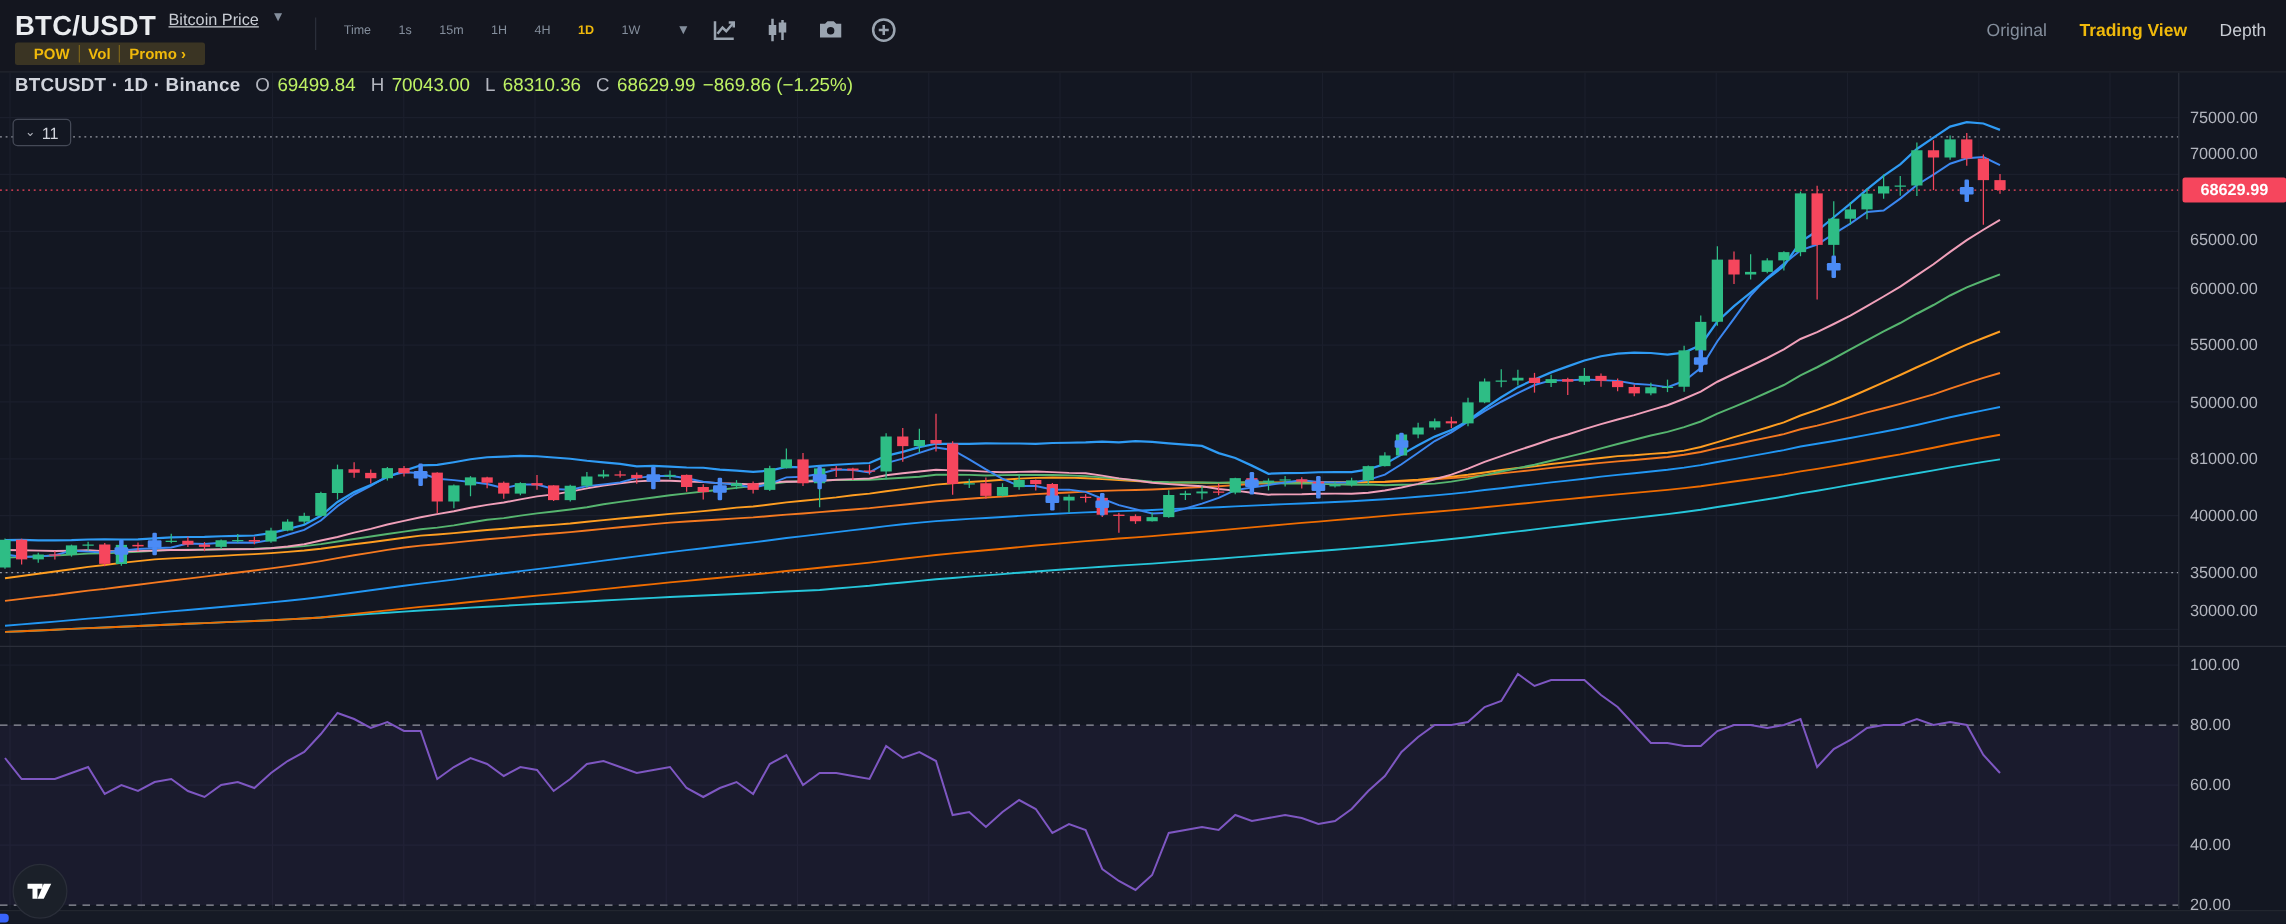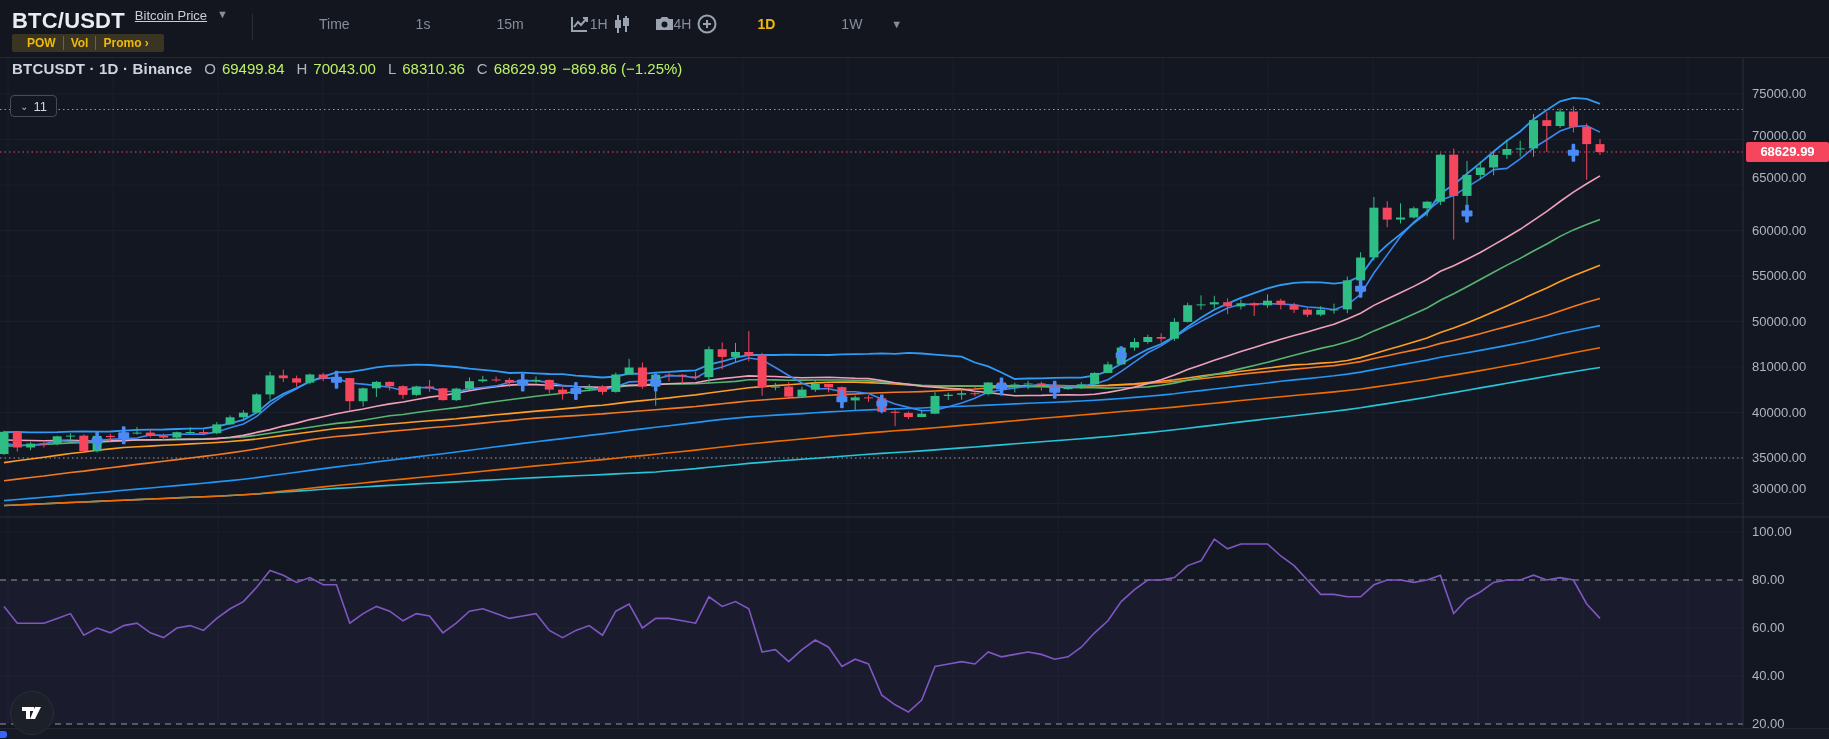--- a/index.html
+++ b/index.html
@@ -10,21 +10,21 @@
   .symline { position:absolute; left:12px; top:8px; display:flex; align-items:flex-start; gap:10px; }
   .symbol { font-size:22px; font-weight:bold; color:#eaecef; letter-spacing:.2px; }
   .sublink { font-size:13px; color:#c9cdd4; text-decoration:underline; cursor:pointer; }
   .caret { color:#848e9c; font-size:11px; cursor:pointer; }
   .tagpill { position:absolute; left:12px; top:34px; background:#3a3423; border-radius:2px;
     display:flex; align-items:center; height:18px; padding:0 8px; }
   .tagpill span { color:#f0b90b; font-size:12px; font-weight:bold; padding:0 7px; cursor:pointer; }
   .tagpill span + span { border-left:1px solid rgba(240,185,11,.35); }
   .vdiv { position:absolute; left:252px; top:14px; width:1px; height:26px; background:#2a2e39; }
   .intervals { position:absolute; left:268px; top:0; height:48px; display:flex; align-items:center; gap:8px; }
-  .intervals .iv { color:#848e9c; font-size:14px; padding:4px 7px; cursor:pointer;margin-left:44px; }
+  .intervals .iv { color:#848e9c; font-size:10px; padding:4px 7px; cursor:pointer; }
   .intervals .iv.active { color:#f0b90b; font-weight:bold; }
   .tb-icons { position:absolute; left:570px; top:0; height:48px; display:flex; align-items:center; gap:22px; }
   .tb-icons svg { display:block; cursor:pointer; }
   .viewtabs { position:absolute; right:16px; top:0; height:48px; display:flex; align-items:center; gap:26px; }
   .viewtabs .vt { font-size:14px; color:#848e9c; cursor:pointer; }
   .viewtabs .vt.active { color:#f0b90b; font-weight:bold; }
   .viewtabs .vt.light { color:#c9cdd4; }
   .legend { position:absolute; left:12px; top:60px; z-index:4; font-size:15px; display:flex; gap:6px; align-items:flex-end; white-space:nowrap; }
   .legend .sym { color:#d1d4dc; font-weight:bold; letter-spacing:.2px; }
   .legend .lbl { color:#b2b5be; margin-left:6px; }
@@ -85,20 +85,25 @@
     </svg>
     <svg width="21" height="20" viewBox="0 0 21 20">
       <path d="M2 5 h4 l2-2 h5 l2 2 h4 v11 H2 z" fill="#9aa4b0"></path>
       <circle cx="10.5" cy="10.5" r="3" fill="#14161f"></circle>
     </svg>
     <svg width="20" height="20" viewBox="0 0 20 20">
       <circle cx="10" cy="10" r="8.5" stroke="#9aa4b0" stroke-width="2" fill="none"></circle>
       <line x1="10" y1="6" x2="10" y2="14" stroke="#9aa4b0" stroke-width="2"></line>
       <line x1="6" y1="10" x2="14" y2="10" stroke="#9aa4b0" stroke-width="2"></line>
     </svg>
+  </div>
+  <div class="viewtabs">
+    <span class="vt">Original</span>
+    <span class="vt active">Trading View</span>
+    <span class="vt light">Depth</span>
   </div>
 </div>
 
 <svg id="chart-svg" width="1829" height="739" viewBox="0 0 1829 739">
     <line x1="8" y1="58" x2="8" y2="727" stroke="#1b1f2c"></line>
     <line x1="113" y1="58" x2="113" y2="727" stroke="#1b1f2c"></line>
     <line x1="218" y1="58" x2="218" y2="727" stroke="#1b1f2c"></line>
     <line x1="323" y1="58" x2="323" y2="727" stroke="#1b1f2c"></line>
     <line x1="428" y1="58" x2="428" y2="727" stroke="#1b1f2c"></line>
     <line x1="533" y1="58" x2="533" y2="727" stroke="#1b1f2c"></line>
@@ -410,22 +415,22 @@
     <rect x="1465.2" y="204.483" width="3.6" height="18" rx="1" fill="#4b8bf5"></rect>
     <rect x="1461.5" y="210.483" width="11" height="6" rx="1" fill="#4b8bf5"></rect>
     <rect x="1571.6000000000001" y="143.695" width="3.6" height="18" rx="1" fill="#4b8bf5"></rect>
     <rect x="1567.9" y="149.695" width="11" height="6" rx="1" fill="#4b8bf5"></rect>
     <path d="M4.0 606.4L17.3 623.2L30.6 623.2L43.9 623.2L57.2 618.4L70.5 613.6L83.8 635.2L97.1 628.0L110.4 632.8L123.7 625.6L137.0 623.2L150.3 632.8L163.6 637.6L176.9 628.0L190.2 625.6L203.5 630.4L216.8 618.4L230.1 608.8L243.4 601.6L256.7 587.2L270.0 570.4L283.3 575.2L296.6 582.4L309.9 577.6L323.2 584.8L336.5 584.8L349.8 623.2L363.1 613.6L376.4 606.4L389.7 611.2L403.0 620.8L416.3 613.6L429.6 616.0L442.9 632.8L456.2 623.2L469.5 611.2L482.8 608.8L496.1 613.6L509.4 618.4L522.7 616.0L536.0 613.6L549.3 630.4L562.6 637.6L575.9 630.4L589.2 625.6L602.5 635.2L615.8 611.2L629.1 604.0L642.4 628.0L655.7 618.4L669.0 618.4L682.3 620.8L695.6 623.2L708.9 596.8L722.2 606.4L735.5 601.6L748.8 608.8L762.1 652.0L775.4 649.6L788.7 661.6L802.0 649.6L815.3 640.0L828.6 647.2L841.9 666.4L855.2 659.2L868.5 664.0L881.8 695.2L895.1 704.8L908.4 712.0L921.7 700.0L935.0 666.4L948.3 664.0L961.6 661.6L974.9 664.0L988.2 652.0L1001.5 656.8L1014.8 654.4L1028.1 652.0L1041.4 654.4L1054.7 659.2L1068.0 656.8L1081.3 647.2L1094.6 632.8L1107.9 620.8L1121.2 601.6L1134.5 589.6L1147.8 580.0L1161.1 580.0L1174.4 577.6L1187.7 565.6L1201.0 560.8L1214.3 539.2L1227.6 548.8L1240.9 544.0L1254.2 544.0L1267.5 544.0L1280.8 556.0L1294.1 565.6L1307.4 580.0L1320.7 594.4L1334.0 594.4L1347.3 596.8L1360.6 596.8L1373.9 584.8L1387.2 580.0L1400.5 580.0L1413.8 582.4L1427.1 580.0L1440.4 575.2L1453.7 613.6L1467.0 599.2L1480.3 592.0L1493.6 582.4L1506.9 580.0L1520.2 580.0L1533.5 575.2L1546.8 580.0L1560.1 577.6L1573.4 580.0L1586.7 604.0L1600.0 618.4" fill="none" stroke="#7e57c2" stroke-width="1.6"></path>
     <line x1="0" y1="517" x2="1829" y2="517" stroke="#2a2e39"></line>
     <line x1="1743" y1="58" x2="1743" y2="727" stroke="#2a2e39"></line>
   </svg>
 <div id="axis-labels">
     <div class="axlbl" style="top: 86px;">75000.00</div>
-    <div class="axlbl" style="top: 128px;">70000.00</div>
-    <div class="axlbl" style="top: 170px;">65000.00</div>
+    <div class="axlbl" style="top: 115px;">70000.00</div>
+    <div class="axlbl" style="top: 184px;">65000.00</div>
     <div class="axlbl" style="top: 222.5px;">60000.00</div>
     <div class="axlbl" style="top: 268px;">55000.00</div>
     <div class="axlbl" style="top: 313.5px;">50000.00</div>
     <div class="axlbl" style="top: 359px;">81000.00</div>
     <div class="axlbl" style="top: 404.5px;">40000.00</div>
     <div class="axlbl" style="top: 450px;">35000.00</div>
     <div class="axlbl" style="top: 481px;">30000.00</div>
     <div class="axlbl" style="top: 524px;">100.00</div>
     <div class="axlbl" style="top: 572px;">80.00</div>
     <div class="axlbl" style="top: 620px;">60.00</div>

